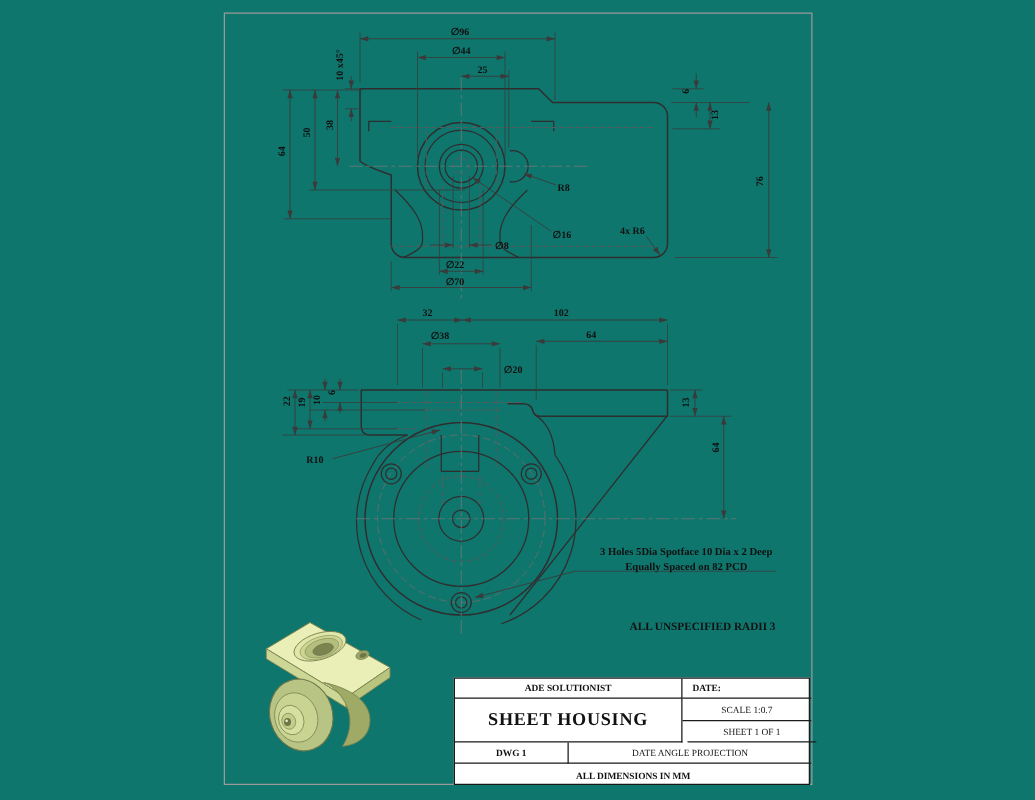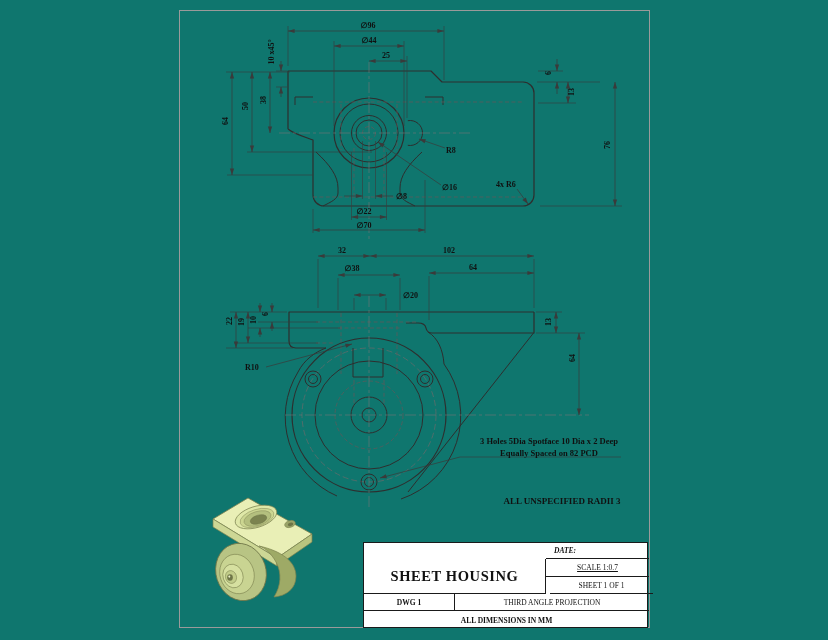--- a/index.html
+++ b/index.html
@@ -14,21 +14,21 @@
   .ext{stroke:#3a3a3a;stroke-width:.6;fill:none;}
   .dim{stroke:#3a3a3a;stroke-width:.7;fill:none;}
   text.dm{font-family:"Liberation Serif",serif;font-size:8px;font-weight:bold;fill:#101010;}
   text.dmc{text-anchor:middle;}
   text.nt{font-family:"Liberation Serif",serif;font-size:8.5px;font-weight:bold;fill:#101010;text-anchor:middle;}
   
   .tb{position:absolute;box-sizing:border-box;border:1.2px solid #1a1a1a;background:#fff;}
   .cell{position:absolute;box-sizing:border-box;display:flex;align-items:center;justify-content:center;
         font-size:7.5px;font-weight:bold;color:#111;white-space:nowrap;}
   .cell.norm{font-weight:normal;}
-  .cell.left{justify-content:flex-start;padding-left:8px;font-style:italic;}
+  .cell.left{justify-content:flex-start;padding-left:8px;}
   .bB{border-bottom:1px solid #1a1a1a;} .bR{border-right:1px solid #1a1a1a;}
   #tb-title{font-size:14.5px;letter-spacing:.6px;}
   #radii-note{position:absolute;left:492px;top:496px;width:140px;text-align:center;
         font-size:9px;font-weight:bold;color:#111;}
   #frame{position:absolute;left:179px;top:10px;width:471px;height:618px;
         box-sizing:border-box;border:1.5px solid #9a9a9a;}
 </style>
 </head>
 <body>
 
@@ -215,21 +215,22 @@
         <ellipse cx="231" cy="577" rx="5.5" ry="6.5" transform="rotate(-18 231 577)" fill="#c2cd8a" stroke="#7c824f" stroke-width=".5"></ellipse>
         <ellipse cx="230" cy="577.5" rx="2.8" ry="3.2" fill="#6e7547"></ellipse>
         <ellipse cx="229.3" cy="576.6" rx="1" ry="1.1" fill="#eef3cd"></ellipse>
       </g>
     </g>
   </svg>
 
   <div id="radii-note">ALL UNSPECIFIED RADII 3</div>
 
   <div class="tb" style="left:363px;top:542px;width:285px;height:86px;">
+    <div class="cell bB bR" style="left:0;top:0;width:182px;height:16px;">ADE SOLUTIONIST</div>
     <div class="cell bB left" style="left:182px;top:0;width:103px;height:16px;">DATE:</div>
     <div class="cell bB bR" id="tb-title" style="left:0;top:16px;width:182px;height:35px;">SHEET HOUSING</div>
-    <div class="cell bB norm" style="left:182px;top:16px;width:103px;height:18px;text-decoration:underline;">SCALE 1:0.7</div>
+    <div class="cell bB norm" style="left:182px;top:16px;width:103px;height:18px;">SCALE 1:0.7</div>
     <div class="cell bB norm" style="left:186px;top:34px;width:103px;height:17px;">SHEET 1 OF 1</div>
     <div class="cell bB bR" style="left:0;top:51px;width:91px;height:17px;">DWG 1</div>
-    <div class="cell bB norm" style="left:91px;top:51px;width:194px;height:17px;">THIRD ANGLE PROJECTION</div>
+    <div class="cell bB norm" style="left:91px;top:51px;width:194px;height:17px;">DATE ANGLE PROJECTION</div>
     <div class="cell" style="left:0;top:68px;width:285px;height:18px;">ALL DIMENSIONS IN MM</div>
   </div>
 </div>
 
 </body></html>

